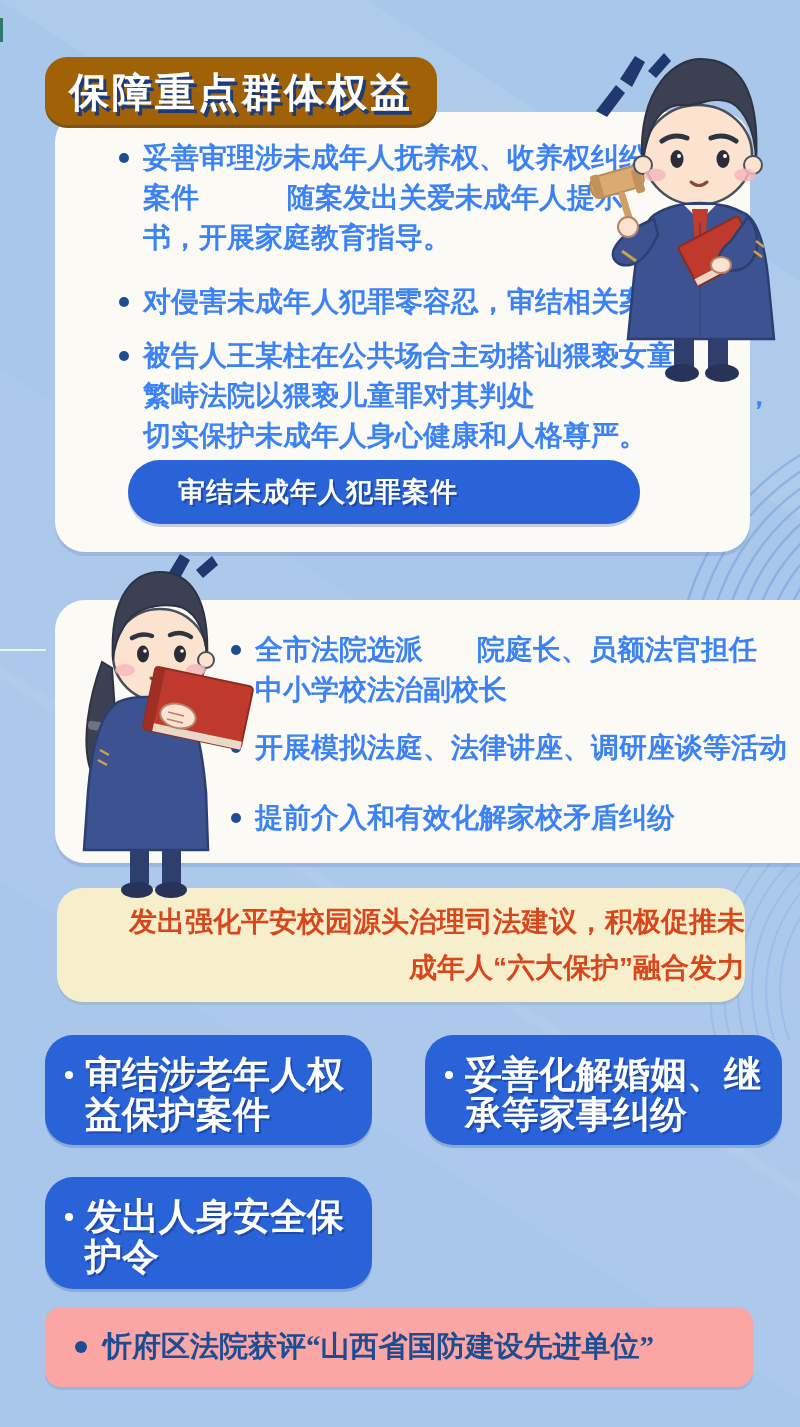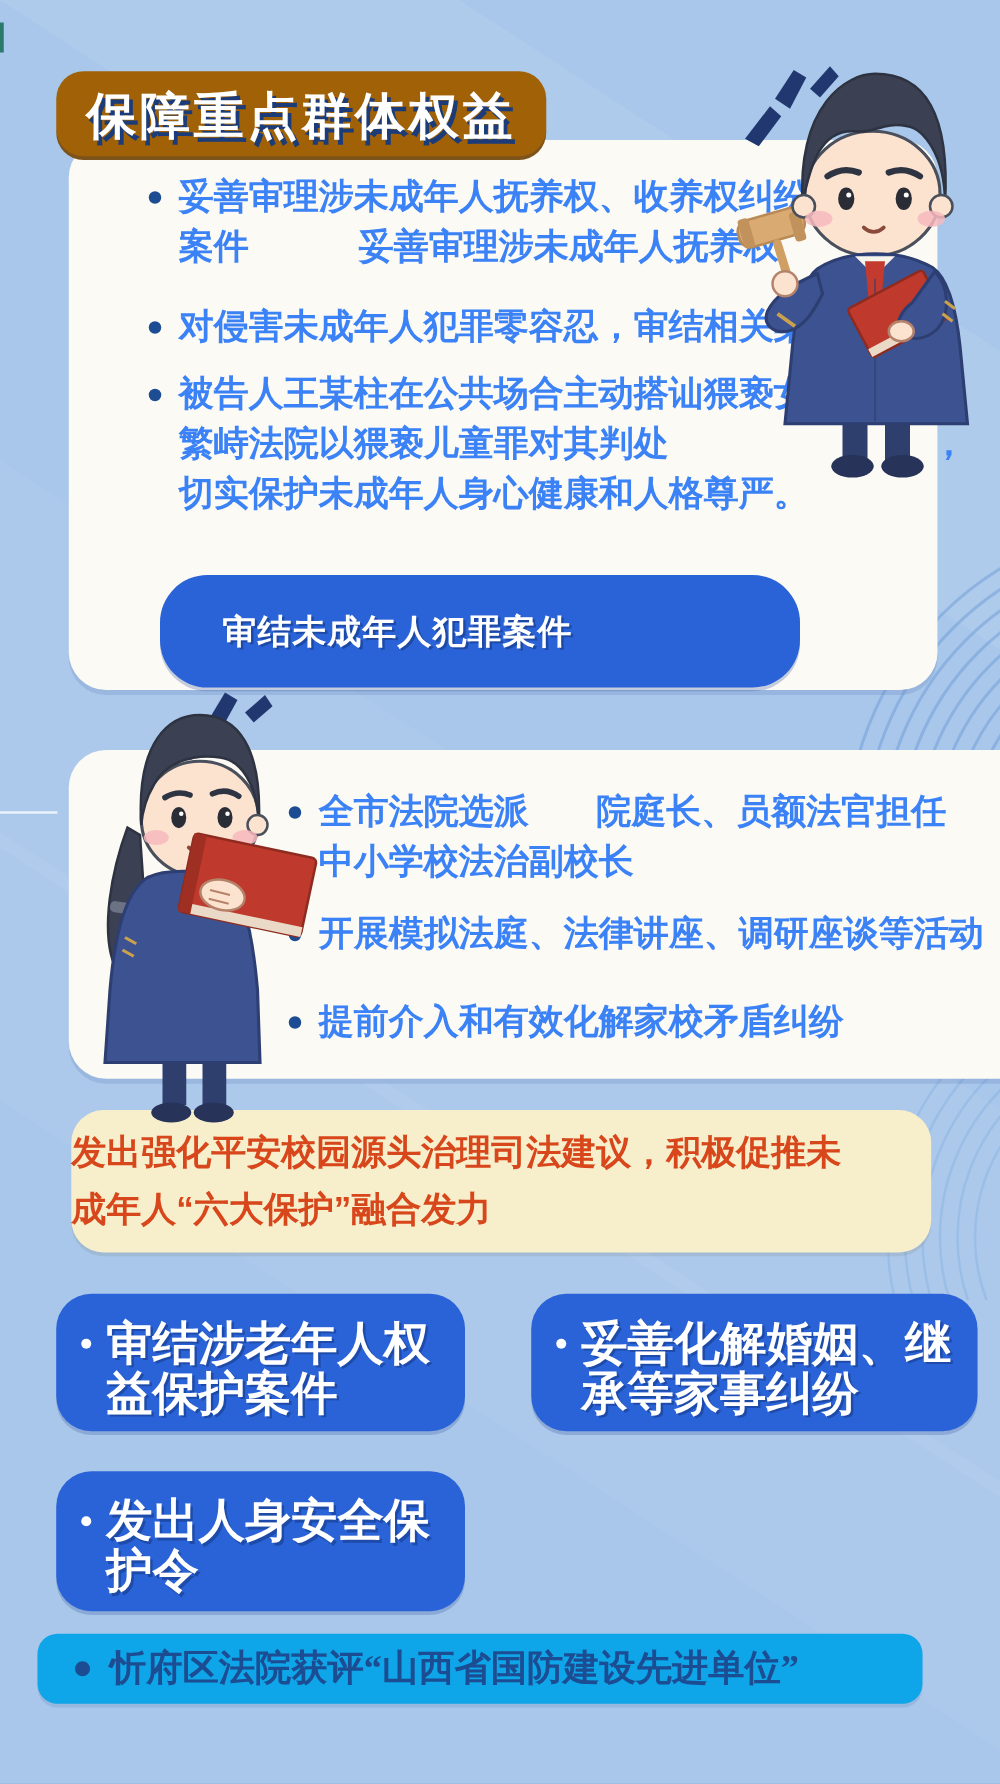--- a/index.html
+++ b/index.html
@@ -31,38 +31,38 @@
   .ln{white-space:nowrap;}
   .gap{display:inline-block;}
   .g88{width:88px;} .g210{width:210px;} .g54{width:54px;}
   #card1 .bullets{left:64px;top:26px;width:610px;}
   #card1 .brow{margin-bottom:24px;} #card1 .brow.m2{margin-bottom:14px;}
   #card2 .bullets{left:176px;top:30px;width:520px;}
   #card2 .brow{margin-bottom:18px;} #card2 .brow.m3{margin-top:30px;}
   
   .pill{background:#2a63d7;border-radius:38px;color:#fff;font-weight:bold;
     text-shadow:2px 2px 0 rgba(18,52,124,.55);box-shadow:0 3px 0 rgba(70,100,170,.3);}
-  #cta{position:absolute;left:73px;top:348px;width:512px;height:90px;font-size:27px;
+  #cta{position:absolute;left:73px;top:348px;width:512px;height:64px;font-size:27px;
     display:flex;align-items:center;padding-left:50px;box-sizing:border-box;letter-spacing:1px;}
   .statbtn{position:absolute;border-radius:28px;background:#2a63d7;color:#fff;font-weight:bold;
     font-size:37px;line-height:40px;box-sizing:border-box;padding:20px 18px 0 20px;
     text-shadow:2px 2px 0 rgba(18,52,124,.5);box-shadow:0 3px 0 rgba(70,100,170,.3);}
   .statbtn .row{display:flex;align-items:flex-start;}
   .sdot{flex:0 0 8px;width:8px;height:8px;border-radius:50%;background:#fff;margin:16px 12px 0 0;}
   #btn1{left:45px;top:1035px;width:327px;height:110px;}
   #btn2{left:425px;top:1035px;width:357px;height:110px;}
   #btn3{left:45px;top:1177px;width:327px;height:112px;}
   #btn4{left:425px;top:1177px;width:330px;height:112px;}
   
   #notice{position:absolute;left:57px;top:888px;width:688px;height:114px;background:#f7efcb;
-    border-radius:26px;display:flex;flex-direction:column;align-items:flex-start;justify-content:center;
+    border-radius:26px;display:flex;flex-direction:column;align-items:flex-end;justify-content:center;
     color:#d8471c;font-weight:bold;font-size:28px;line-height:46px;letter-spacing:0px;
     box-shadow:0 3px 0 rgba(120,130,120,.18);}
   
-  #footer-card{position:absolute;left:30px;top:1307px;width:708px;height:56px;background:#0ea5e9;
+  #footer-card{position:absolute;left:45px;top:1307px;width:708px;height:80px;background:#fca5a5;
     border-radius:16px;display:flex;align-items:center;box-shadow:0 3px 0 rgba(90,120,180,.2);}
   #footer-card .fdot{width:12px;height:12px;border-radius:50%;background:#1c4c92;margin:0 16px 0 30px;}
   #footer-card .ft{color:#1c4c92;font-family:"Liberation Serif",serif;font-weight:bold;font-size:29px;}
   
   .figure{position:absolute;z-index:6;}
   #male-judge{left:588px;top:45px;width:212px;height:340px;}
   #female-judge{left:30px;top:550px;width:230px;height:362px;}
 </style>
 </head>
 <body>
@@ -97,21 +97,22 @@
         <circle cx="210" cy="180" r="210"></circle>
     </g>
   </svg>
 
   <div class="card" id="card1">
     <div class="bullets">
       <div class="brow">
         <span class="bdot"></span>
         <div class="btxt">
           <div class="ln">妥善审理涉未成年人抚养权、收养权纠纷</div>
-          <div class="ln"><span>案件</span><span class="gap g88"></span><span>妥善审理涉未成年人抚养权</span></div>
+          <div class="ln"><span>案件</span><span class="gap g88"></span><span>随案发出关爱未成年人提示</span></div>
+          <div class="ln">书，开展家庭教育指导。</div>
         </div>
       </div>
       <div class="brow m2">
         <span class="bdot"></span>
         <div class="btxt">
           <div class="ln">对侵害未成年人犯罪零容忍，审结相关案件</div>
         </div>
       </div>
       <div class="brow">
         <span class="bdot"></span>

